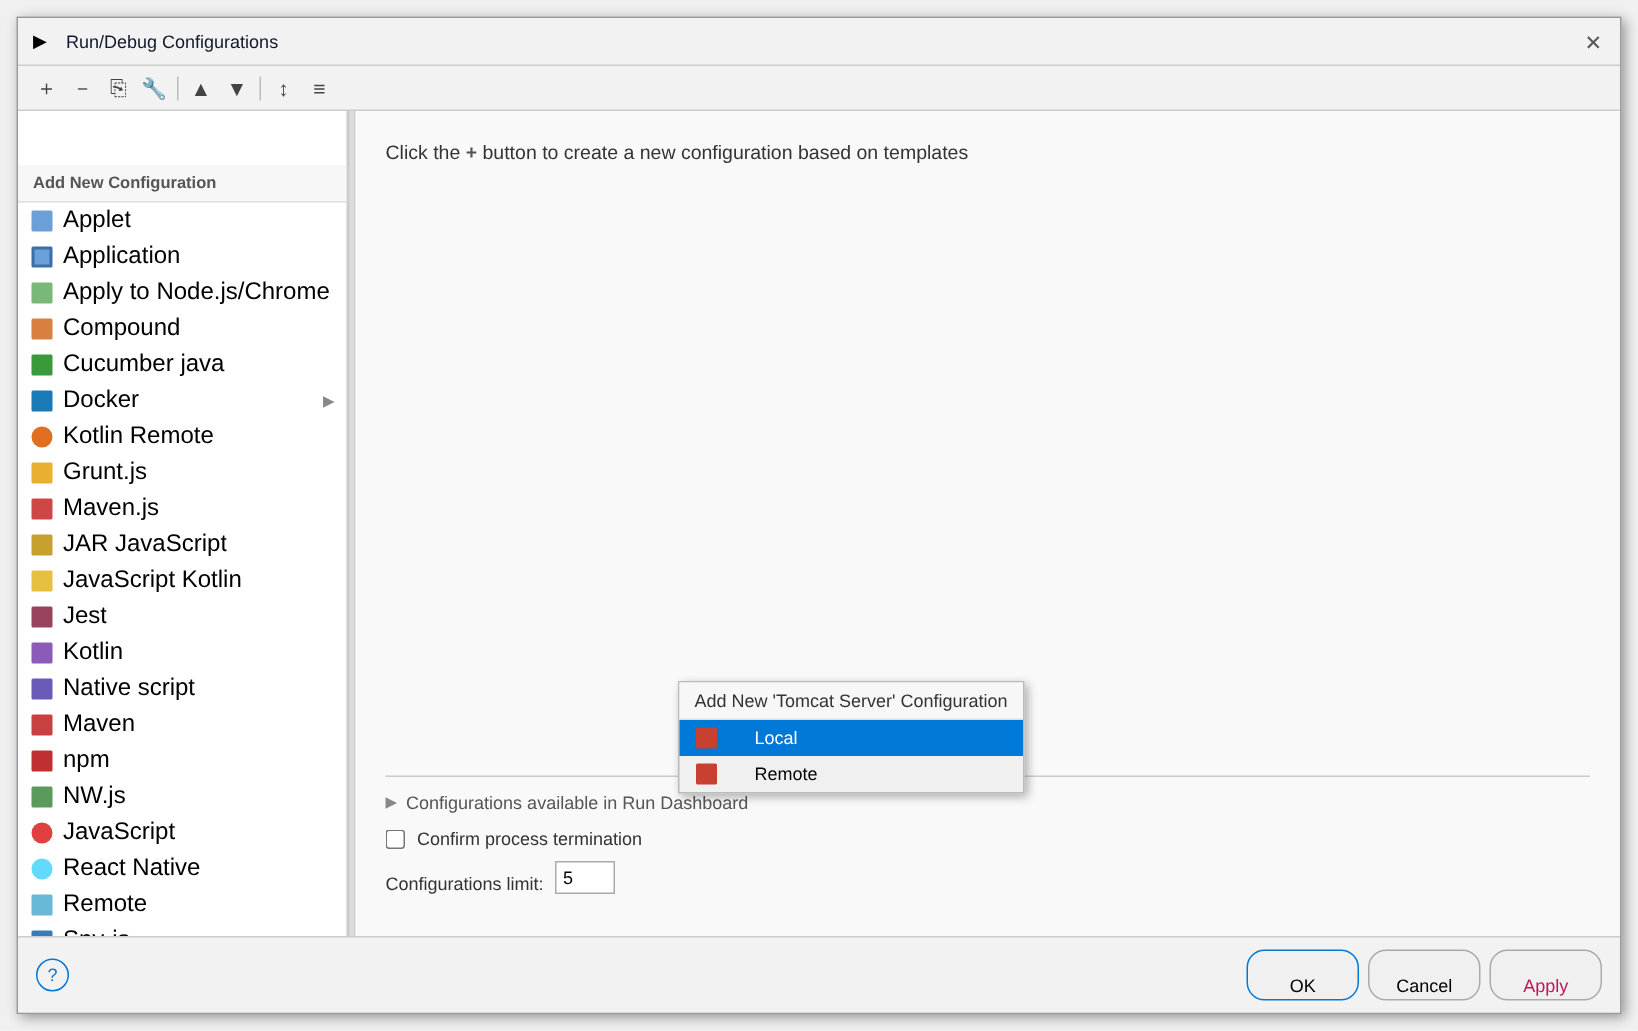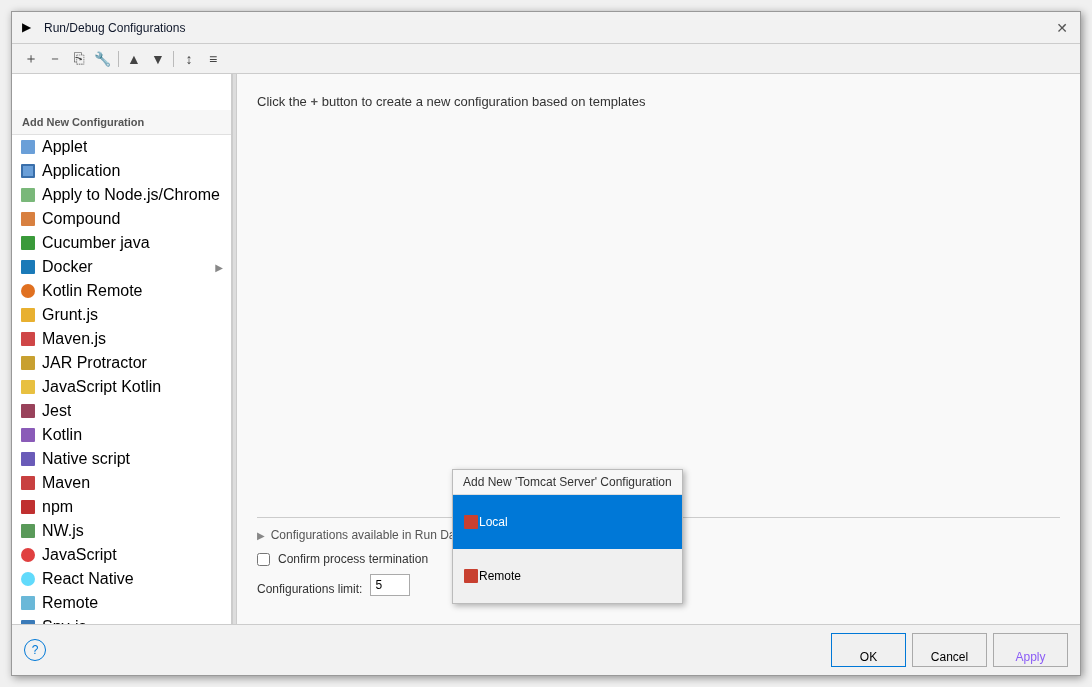--- a/index.html
+++ b/index.html
@@ -217,29 +217,29 @@
     }
 
     .dialog-btn {
       min-width: 75px;
       height: 26px;
       padding: 16px 12px;
       font-size: 12px;
       border: 1px solid #aaa;
       background: #f0f0f0;
       cursor: pointer;
-      border-radius: 0;
+      border-radius: 12px;
     }
 
     .dialog-btn.default {
       border-color: #0078d7;
     }
 
     .dialog-btn.disabled {
-      color: #8b5cf6;
+      color: #be185d;
       cursor: default;
       text-align: center;
     }
 
     .help-btn {
       width: 22px;
       height: 22px;
       border-radius: 50%;
       border: 1px solid #0078d7;
       background: none;
@@ -249,41 +249,41 @@
       display: flex;
       align-items: center;
       justify-content: center;
       margin-right: auto;
     }
 
     
     .context-menu {
       position: absolute;
       left: 215px;
-      top: 395px;
+      top: 380px;
       background: #f0f0f0;
       border: 1px solid #bbb;
       box-shadow: 2px 2px 6px rgba(0,0,0,0.3);
       z-index: 100;
       min-width: 200px;
     }
 
     .context-menu-header {
       padding: 5px 10px;
       font-size: 12px;
       color: #333;
       background: #f7f7f7;
       border-bottom: 1px solid #ddd;
     }
 
     .context-menu-item {
       display: flex;
       align-items: center;
-      padding: 19px 10px;
-      gap: 0;
+      padding: 4px 10px;
+      gap: 24px;
       cursor: pointer;
       font-size: 12px;
     }
 
     .context-menu-item.highlighted {
       background: #0078d7;
       color: white;
     }
 
     .context-menu-item-icon {
@@ -418,21 +418,21 @@
           <div class="list-item">
             <span class="list-item-icon">
               <span class="icon-sq gulp-icon"></span>
             </span>
             <span class="list-item-label">Maven.js</span>
           </div>
           <div class="list-item">
             <span class="list-item-icon">
               <span class="icon-sq jar-icon"></span>
             </span>
-            <span class="list-item-label">JAR Protractor</span>
+            <span class="list-item-label">JAR JavaScript</span>
           </div>
           <div class="list-item">
             <span class="list-item-icon">
               <span class="icon-sq jsdebug-icon"></span>
             </span>
             <span class="list-item-label">JavaScript Kotlin</span>
           </div>
           <div class="list-item">
             <span class="list-item-icon">
               <span class="icon-sq jest-icon"></span>

